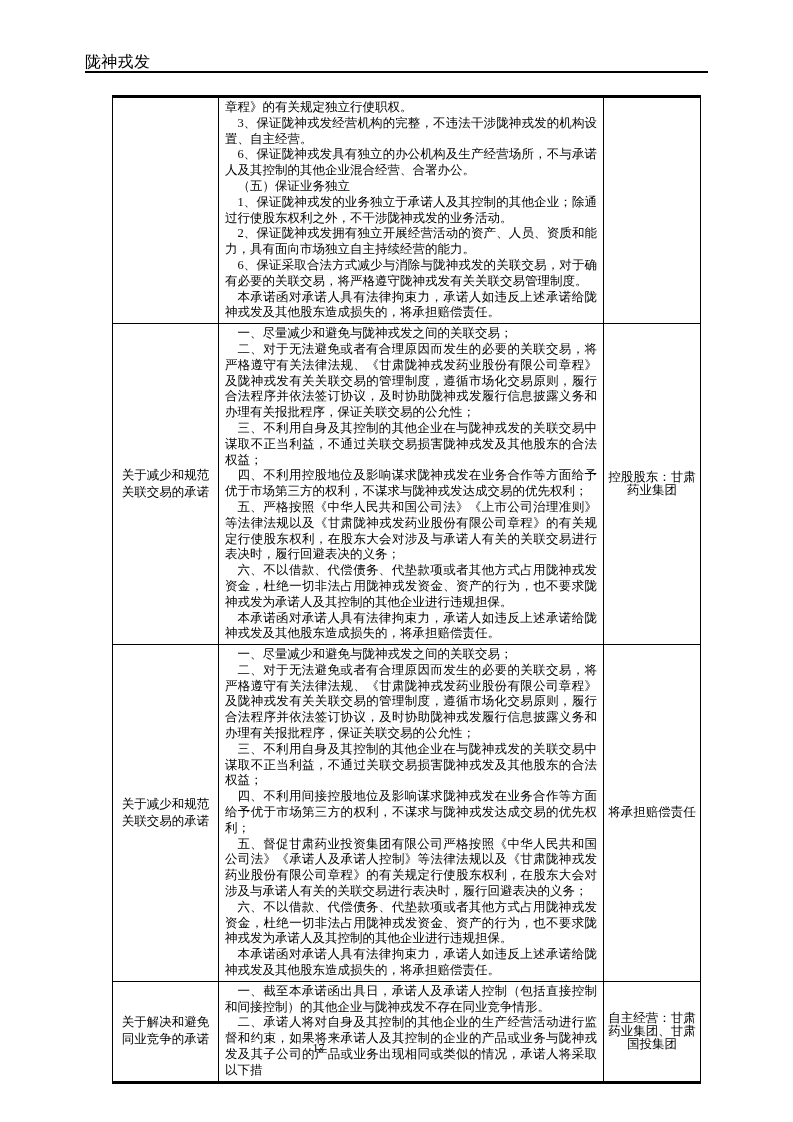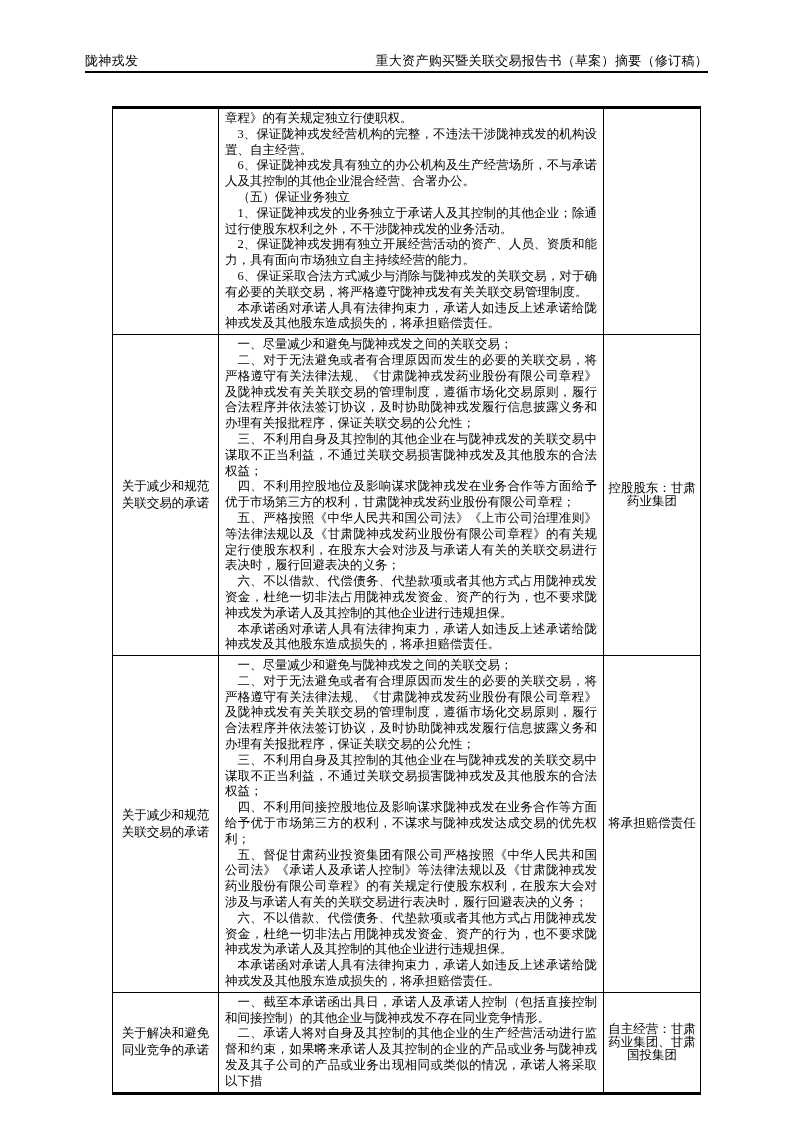--- a/index.html
+++ b/index.html
@@ -4,34 +4,33 @@
 <style>
   html,body{margin:0;padding:0;}
   body{
     width:793px;height:1122px;background:#ffffff;position:relative;
     font-family:"Liberation Serif","DejaVu Serif",serif;color:#000;
     -webkit-font-smoothing:antialiased;
   }
   .page-header{
     position:absolute;left:85px;top:52px;width:623px;
     display:flex;justify-content:space-between;align-items:center;
-    font-size:13px;letter-spacing:.3px;
+    font-size:16px;letter-spacing:.3px;
   }
   .header-rule{
     position:absolute;left:85px;top:71px;width:623px;height:0;
     border-top:2px solid #000;
   }
   table.commitments{
     position:absolute;left:112px;top:95px;width:588px;
     border-collapse:collapse;table-layout:fixed;
     font-size:12.5px;
     border:1px solid #000;
     border-top:3px solid #000;
     border-bottom:3px solid #000;
-    margin-top:11px;
   }
   table.commitments td{
     border:1px solid #000;
     vertical-align:middle;
     overflow:hidden;
   }
   td.cell-label{
     text-align:center;line-height:17px;padding:2px 7px;
   }
   td.cell-content{
@@ -45,21 +44,20 @@
   .pagenum{
     position:absolute;left:0;top:1041px;width:637px;
     text-align:center;font-size:12px;
   }
 </style>
 </head>
 <body>
 
 <div class="page-header">
   <span>陇神戎发</span>
-  <span>重大资产购买暨关联交易报告书（草案）摘要（修订稿）</span>
 </div>
 <div class="header-rule"></div>
 
 <table class="commitments">
   <colgroup>
     <col style="width:106px">
     <col style="width:385px">
     <col style="width:97px">
   </colgroup>
   <tbody>
@@ -76,21 +74,21 @@
         <p>本承诺函对承诺人具有法律拘束力，承诺人如违反上述承诺给陇神戎发及其他股东造成损失的，将承担赔偿责任。</p>
       </td>
       <td class="cell-party"></td>
     </tr>
     <tr style="height:307px">
       <td class="cell-label">关于减少和规范关联交易的承诺</td>
       <td class="cell-content">
         <p>一、尽量减少和避免与陇神戎发之间的关联交易；</p>
         <p>二、对于无法避免或者有合理原因而发生的必要的关联交易，将严格遵守有关法律法规、《甘肃陇神戎发药业股份有限公司章程》及陇神戎发有关关联交易的管理制度，遵循市场化交易原则，履行合法程序并依法签订协议，及时协助陇神戎发履行信息披露义务和办理有关报批程序，保证关联交易的公允性；</p>
         <p>三、不利用自身及其控制的其他企业在与陇神戎发的关联交易中谋取不正当利益，不通过关联交易损害陇神戎发及其他股东的合法权益；</p>
-        <p>四、不利用控股地位及影响谋求陇神戎发在业务合作等方面给予优于市场第三方的权利，甘肃陇神戎发药业股份有限公司章程；</p>
+        <p>四、不利用控股地位及影响谋求陇神戎发在业务合作等方面给予优于市场第三方的权利，不谋求与陇神戎发达成交易的优先权利；</p>
         <p>五、严格按照《中华人民共和国公司法》《上市公司治理准则》等法律法规以及《甘肃陇神戎发药业股份有限公司章程》的有关规定行使股东权利，在股东大会对涉及与承诺人有关的关联交易进行表决时，履行回避表决的义务；</p>
         <p>六、不以借款、代偿债务、代垫款项或者其他方式占用陇神戎发资金，杜绝一切非法占用陇神戎发资金、资产的行为，也不要求陇神戎发为承诺人及其控制的其他企业进行违规担保。</p>
         <p>本承诺函对承诺人具有法律拘束力，承诺人如违反上述承诺给陇神戎发及其他股东造成损失的，将承担赔偿责任。</p>
       </td>
       <td class="cell-party">控股股东：甘肃药业集团</td>
     </tr>
     <tr style="height:312px">
       <td class="cell-label">关于减少和规范关联交易的承诺</td>
       <td class="cell-content">
         <p>一、尽量减少和避免与陇神戎发之间的关联交易；</p>

